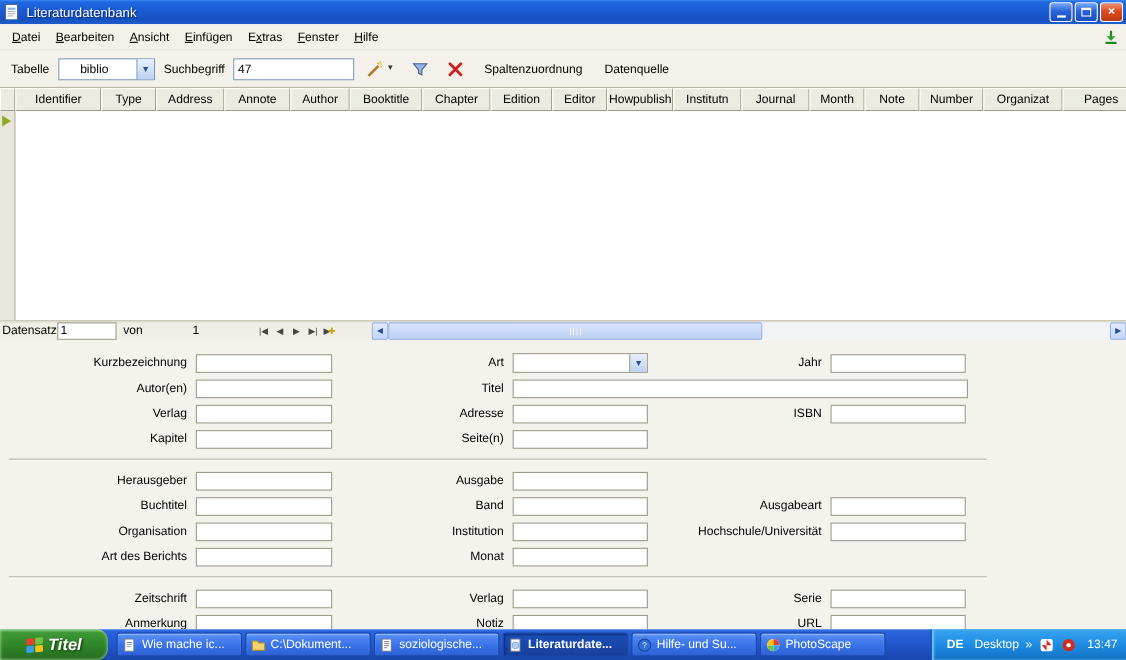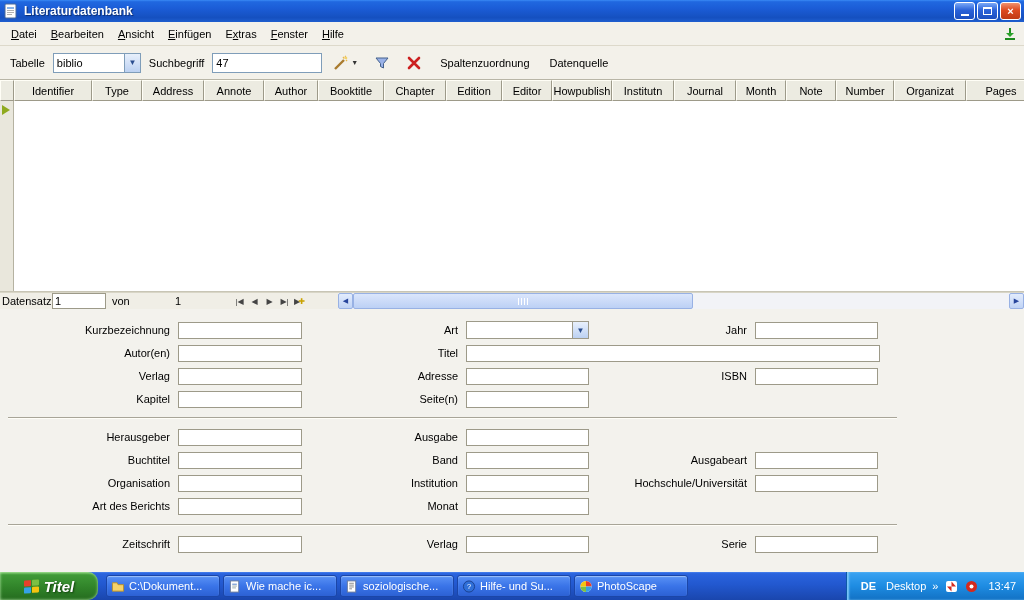--- a/index.html
+++ b/index.html
@@ -4,21 +4,21 @@
 <style>
   * { box-sizing: border-box; margin: 0; padding: 0; }
   html,body { width:1024px; height:600px; overflow:hidden; }
   body { font-family:"Liberation Sans", sans-serif; font-size:11px; color:#000; background:#fff; }
   .screen { position:relative; width:1024px; height:600px; background:#fff; }
 
   
   .titlebar { position:absolute; top:0; left:0; right:0; height:22px;
     background:linear-gradient(180deg,#3a8af5 0%,#2068e0 8%,#1b5cd6 40%,#1550c0 80%,#1f5ecf 100%);
     display:flex; align-items:center; padding:0 3px; }
-  .titlebar .title { color:#fff; font-weight:bold; font-size:12px; text-shadow:1px 1px 1px #0a2a6a; margin-left:5px; flex:1; }
+  .titlebar .title { color:#fff; font-weight:normal; font-size:12px; text-shadow:1px 1px 1px #0a2a6a; margin-left:5px; flex:1; }
   .app-ico { width:16px; height:16px; display:inline-block; }
   .winbtns { display:flex; gap:2px; }
   .winbtn { width:21px; height:18px; border-radius:3px; border:1px solid #fff;
     background:linear-gradient(180deg,#7aa9f8,#2a62d8 45%,#1b4fc0); color:#fff;
     display:flex; align-items:center; justify-content:center; font-size:11px; font-weight:bold; }
   .winbtn.close { background:linear-gradient(180deg,#f0926f,#dd4a20 45%,#c03a14); }
   .minglyph { width:8px; height:2px; background:#fff; margin-top:8px; }
   .maxglyph { width:9px; height:8px; border:1px solid #fff; border-top:2px solid #fff; }
 
   
@@ -26,21 +26,21 @@
     background:#f3f1ea; border-bottom:1px solid #ddd9cb; display:flex; align-items:center; padding:0 4px; }
   .menu-item { padding:3px 7px; cursor:default; }
   .menubar-spacer { flex:1; }
   .mb-icon { width:20px; height:18px; display:flex; align-items:center; justify-content:center; }
 
   
   .toolbar { position:absolute; top:46px; left:0; right:0; height:34px;
     background:#f3f1ea; border-bottom:1px solid #b8b5a6; display:flex; align-items:center; padding:0 8px; gap:6px; }
   .tb-label { padding:0 2px; }
   .combo { width:88px; height:20px; background:#fff; border:1px solid #7f9db9; display:flex; align-items:center; }
-  .combo .val { flex:1; padding-left:3px; }
+  .combo .val { flex:1; padding-left:19px; }
   .combo .drop { width:16px; height:18px; background:linear-gradient(180deg,#e8f0fc,#bcd1f2); border-left:1px solid #7f9db9;
     display:flex; align-items:center; justify-content:center; color:#2a4d8f; font-size:8px; }
   .tb-input { width:110px; height:20px; border:1px solid #7f9db9; padding:0 3px; font-family:"Liberation Sans",sans-serif; font-size:11px; }
   .tb-btn { height:24px; min-width:24px; display:flex; align-items:center; justify-content:center; padding:0 4px; border:1px solid transparent; gap:2px; }
   .tb-text-btn { padding:0 6px; }
   .caret { font-size:7px; color:#333; }
 
   
   .grid-header { position:absolute; top:80px; left:0; right:0; height:21px; display:flex; overflow:hidden; background:#ecebe1; }
   .gh { flex:0 0 auto; height:21px; background:#ecebe1;
@@ -315,58 +315,74 @@
 
     <div class="frow">
       <span class="fl s1l">Zeitschrift</span>
       <input class="fi s1i" style="">
       <span class="fl s2l">Verlag</span>
       <input class="fi s2i" style="">
       <span class="fl s3l">Serie</span>
       <input class="fi s3i" style="">
     </div>
 
+    <div class="frow">
+      <span class="fl s1l">Anmerkung</span>
+      <input class="fi s1i" style="">
+      <span class="fl s2l">Notiz</span>
+      <input class="fi s2i" style="">
+      <span class="fl s3l">URL</span>
+      <input class="fi s3i" style="">
+    </div>
 
   </div>
 
   <div class="taskbar">
     <div class="startbtn">
       <span class="flag">
           <i class="r"></i>
           <i class="g"></i>
           <i class="b"></i>
           <i class="y"></i>
         </span>
       <span>Titel</span>
     </div>
     <div class="tasks">
       <div class="task">
         <svg class="ticon" viewBox="0 0 14 14">
-            <path d="M1 4 L1 12 L13 12 L13 5 L7 5 L6 3 L1 3 Z" fill="#f5d26a" stroke="#b8902a"></path>
-          </svg>
-        <span>C:\Dokument...</span>
-      </div>
-      <div class="task">
-        <svg class="ticon" viewBox="0 0 14 14">
             <rect x="2" y="1" width="9" height="12" fill="#fff" stroke="#6a7a9a"></rect>
             <rect x="4" y="4" width="5" height="1" fill="#4a7ac8"></rect>
             <rect x="4" y="6" width="5" height="1" fill="#9aa"></rect>
             <rect x="4" y="8" width="4" height="1" fill="#9aa"></rect>
           </svg>
         <span>Wie mache ic...</span>
+      </div>
+      <div class="task">
+        <svg class="ticon" viewBox="0 0 14 14">
+            <path d="M1 4 L1 12 L13 12 L13 5 L7 5 L6 3 L1 3 Z" fill="#f5d26a" stroke="#b8902a"></path>
+          </svg>
+        <span>C:\Dokument...</span>
       </div>
       <div class="task">
         <svg class="ticon" viewBox="0 0 14 14">
             <rect x="2" y="1" width="9" height="12" fill="#fff" stroke="#6a7a9a"></rect>
             <rect x="4" y="3" width="5" height="1" fill="#888"></rect>
             <rect x="4" y="5" width="5" height="1" fill="#888"></rect>
             <rect x="4" y="7" width="5" height="1" fill="#888"></rect>
             <rect x="4" y="9" width="3" height="1" fill="#888"></rect>
           </svg>
         <span>soziologische...</span>
+      </div>
+      <div class="task active">
+        <svg class="ticon" viewBox="0 0 14 14">
+            <rect x="2" y="1" width="9" height="12" fill="#fff" stroke="#6a7a9a"></rect>
+            <ellipse cx="6.5" cy="5" rx="3" ry="1.4" fill="#8ab4e8"></ellipse>
+            <path d="M3.5 5 V9 a3 1.4 0 0 0 6 0 V5" fill="#aecdf0" stroke="#6a8ac0" stroke-width=".6"></path>
+          </svg>
+        <span>Literaturdate...</span>
       </div>
       <div class="task">
         <svg class="ticon" viewBox="0 0 14 14">
             <circle cx="7" cy="7" r="6" fill="#2f6fd8" stroke="#1a3f8c"></circle>
             <text x="7" y="10" font-size="8" fill="#fff" text-anchor="middle" font-family="Liberation Sans">?</text>
           </svg>
         <span>Hilfe- und Su...</span>
       </div>
       <div class="task">
         <svg class="ticon" viewBox="0 0 14 14">

